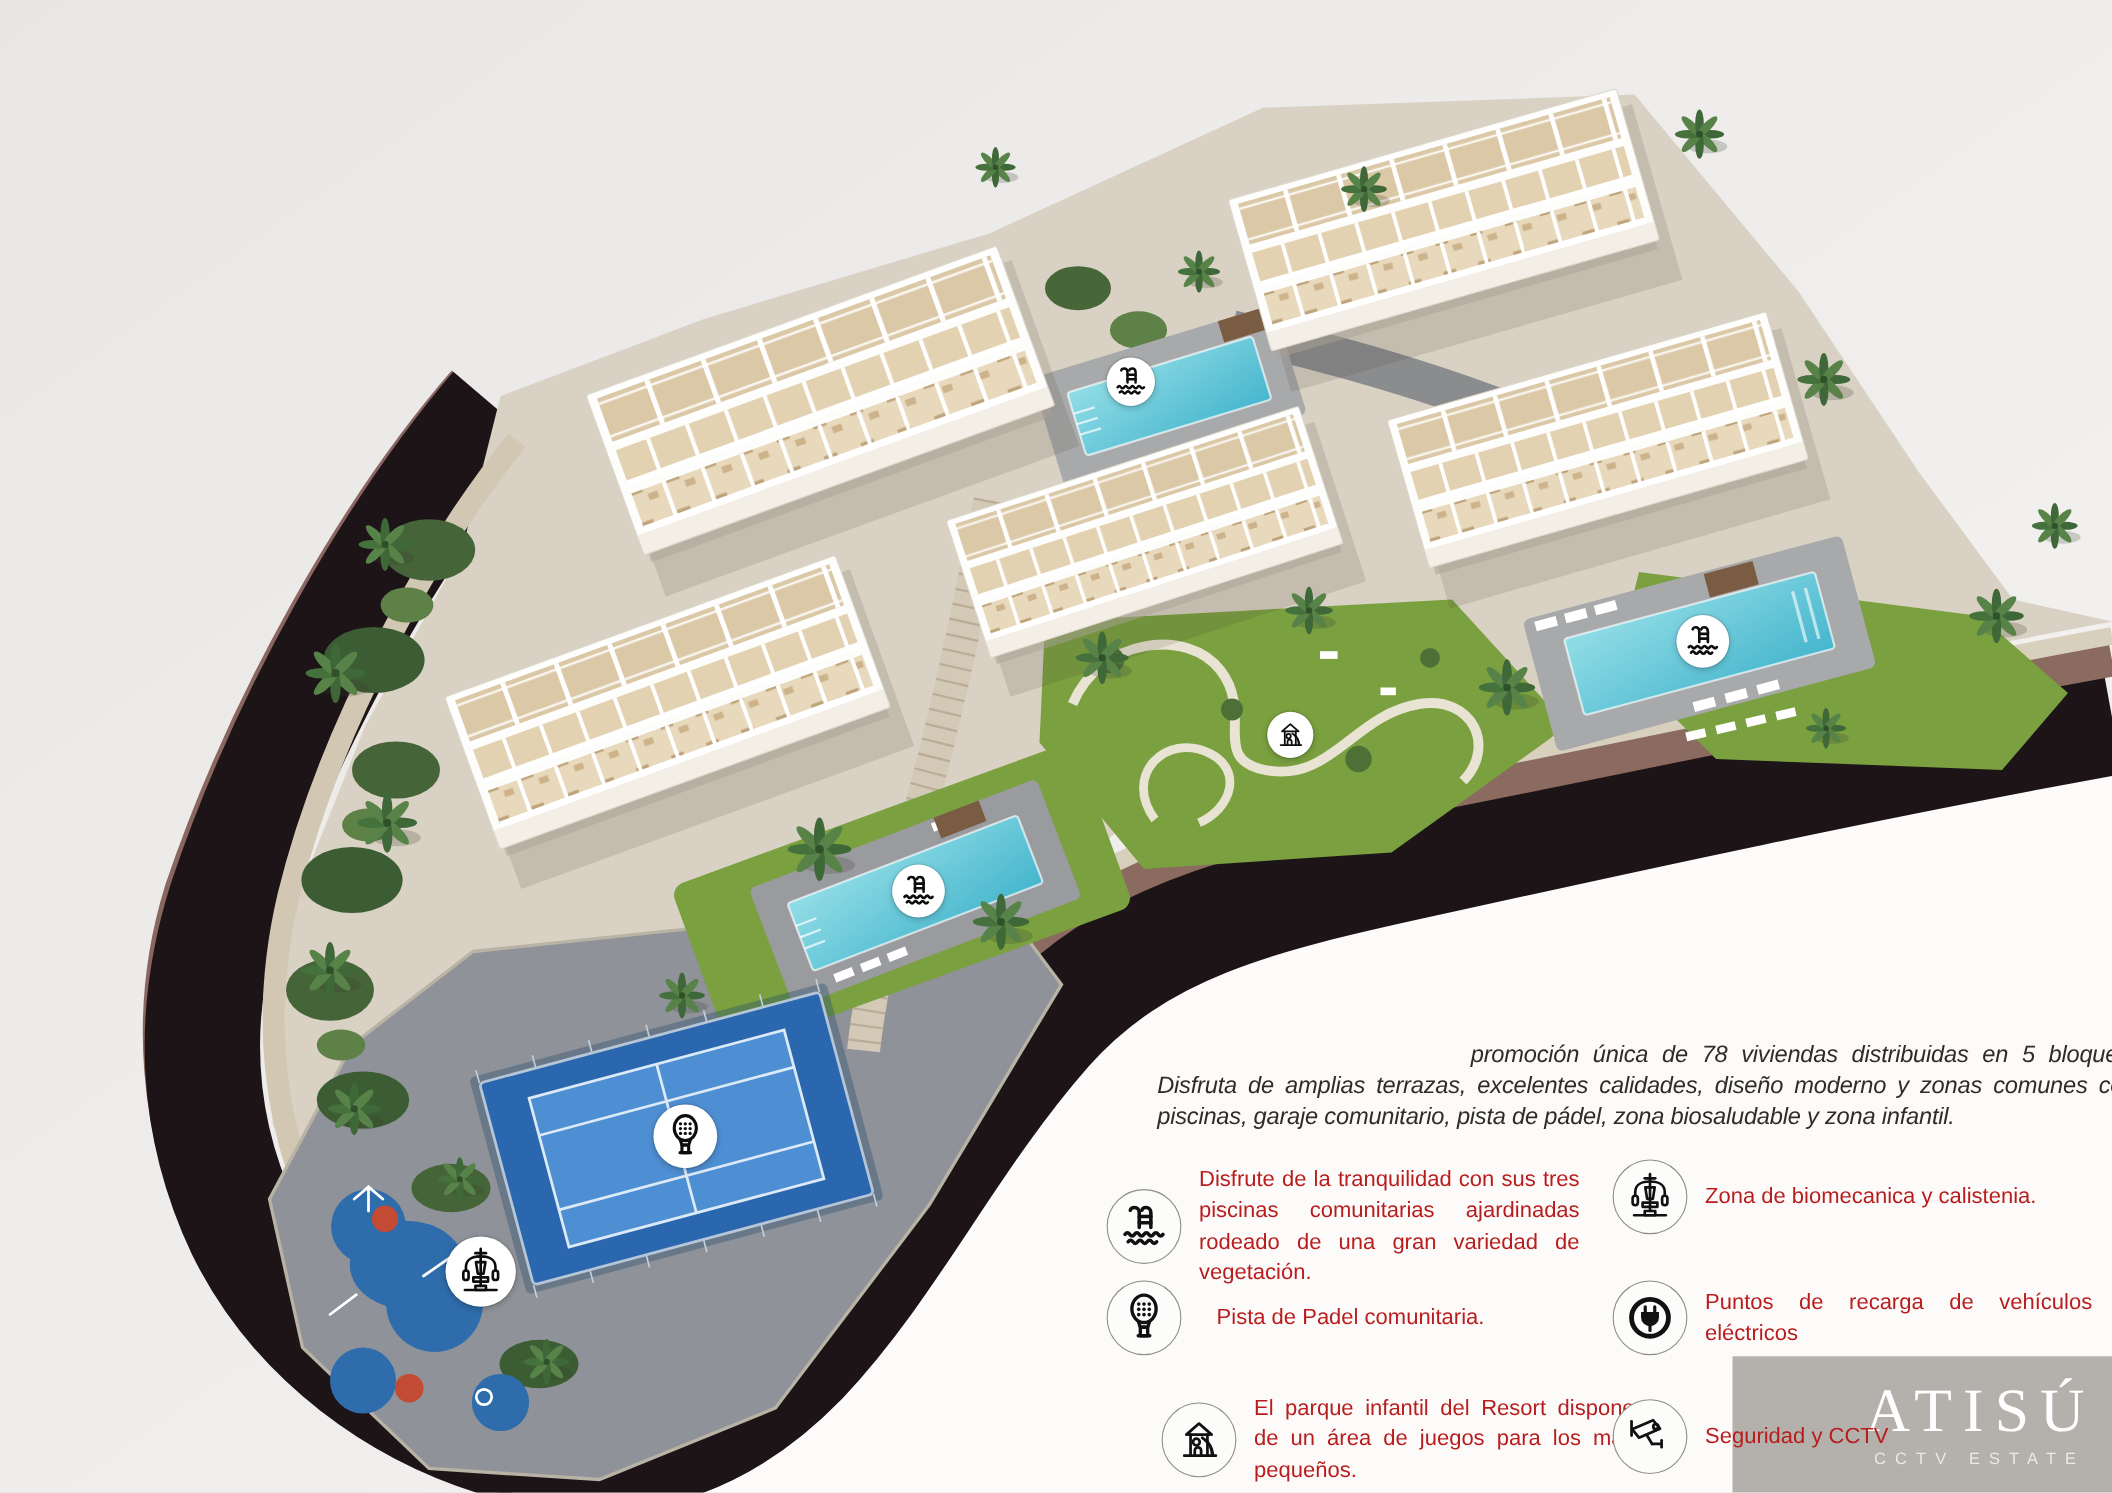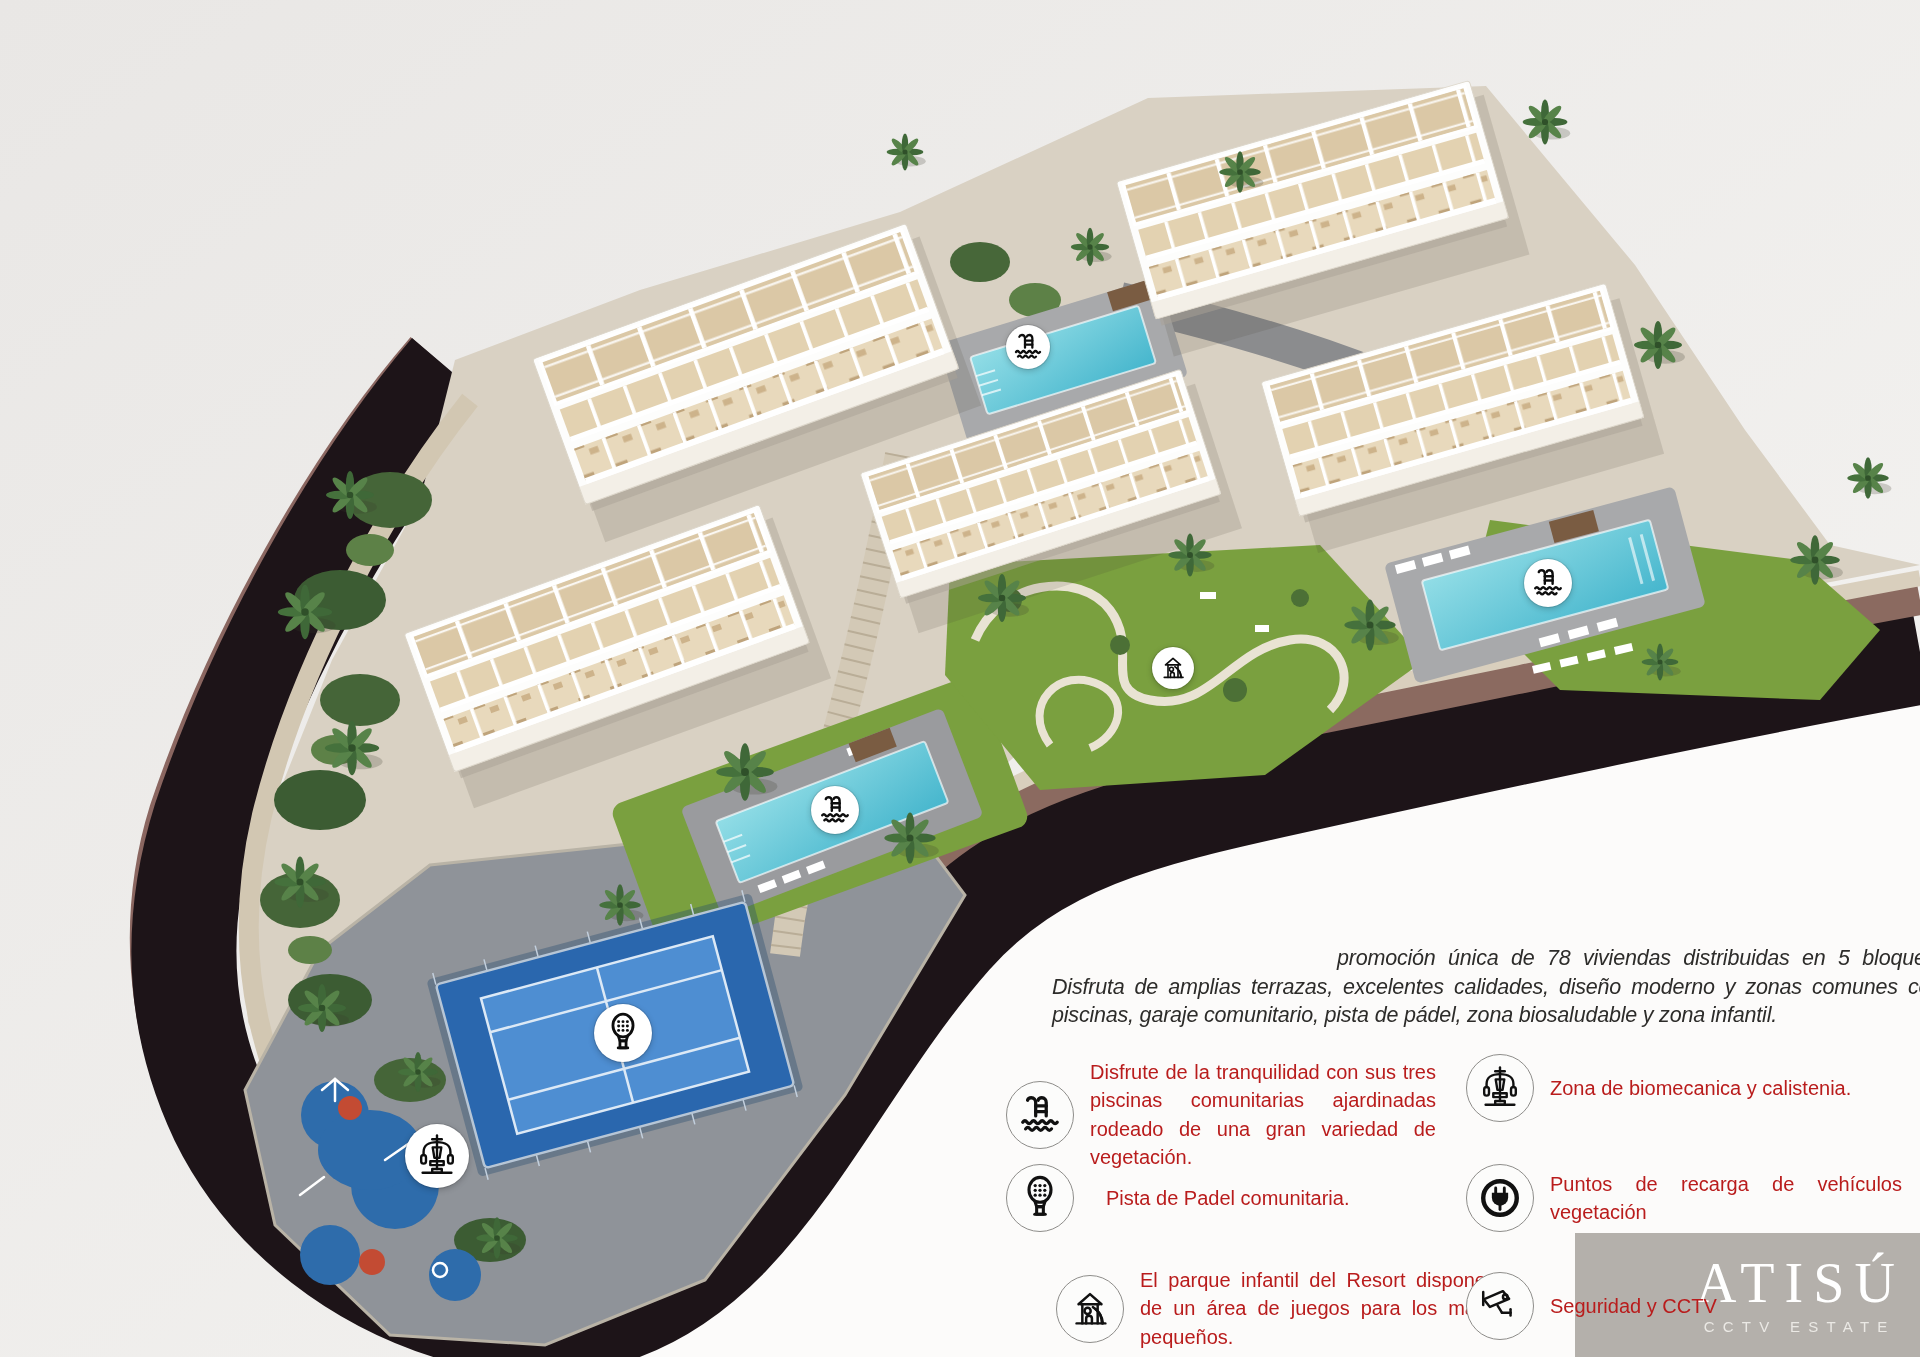--- a/index.html
+++ b/index.html
@@ -427,21 +427,21 @@
         </svg>
     </span>
     <p>Zona de biomecanica y calistenia.</p>
   </div>
   <div class="feat pos-r2">
     <span class="badge">
       <svg width="46" height="46">
           <use href="#i-ev"></use>
         </svg>
     </span>
-    <p>Puntos de recarga de vehículos vegetación</p>
+    <p>Puntos de recarga de vehículos eléctricos</p>
   </div>
   <div class="feat pos-r3">
     <span class="badge">
       <svg width="46" height="46">
           <use href="#i-cctv"></use>
         </svg>
     </span>
     <p>Seguridad y CCTV</p>
   </div>
 

